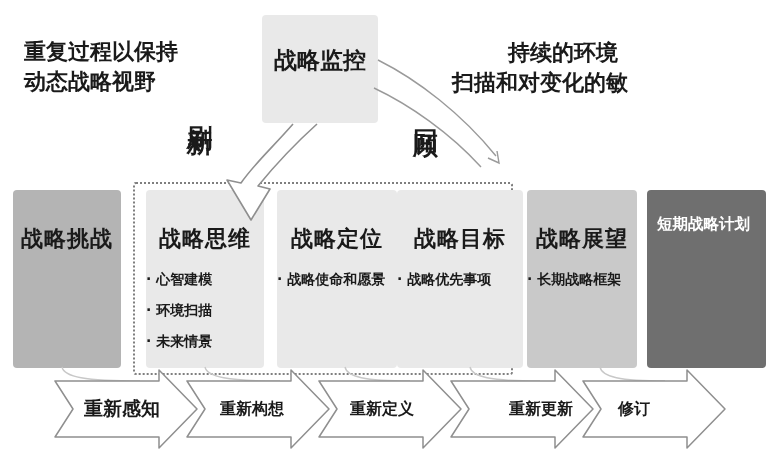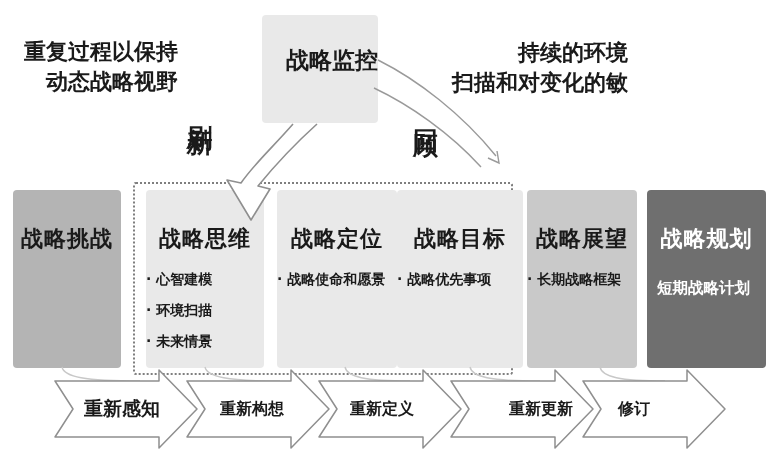--- a/index.html
+++ b/index.html
@@ -1,30 +1,30 @@
 <!DOCTYPE html>
 <html><head>
 <meta charset="utf-8">
 <style>
   html,body{margin:0;padding:0;background:#fff;}
   .canvas{
     position:relative;width:768px;height:449px;overflow:hidden;background:#fff;
     font-family:"DejaVu Sans","Liberation Sans",sans-serif;color:#1a1a1a;
   }
   
-  .note{position:absolute;font-weight:600;line-height:1.35;text-align:right;}
+  .note{position:absolute;font-weight:600;line-height:1.35;}
   .note-left{left:24px;top:37px;font-size:22px;}
   .note-right{left:452px;top:38px;font-size:22px;}
   .note-right .indent{padding-left:56px;}
   
   .monitor{
     position:absolute;left:262px;top:15px;width:116px;height:108px;
     background:#e9e9e9;border-radius:4px;z-index:1;
   }
-  .monitor .ttl{padding-top:30px;text-align:right;font-size:23px;font-weight:700;}
+  .monitor .ttl{padding-top:30px;text-align:center;font-size:23px;font-weight:700;}
   
   .vlabel{
     position:absolute;writing-mode:vertical-rl;text-orientation:upright;
     font-weight:700;letter-spacing:3px;z-index:3;
   }
   .refresh-label{left:183px;top:104px;font-size:26px;}
   .review-label{left:409px;top:110px;font-size:25px;font-weight:600;}
   
   .dotted{
     position:absolute;left:133px;top:182px;width:380px;height:193px;
@@ -104,21 +104,20 @@
   </div>
 
   <div class="stage s5">
     <div class="stage-title">战略展望</div>
     <ul class="bullets">
       <li>长期战略框架</li>
     </ul>
   </div>
 
   <div class="stage s6">
-    <div class="stage-title">战略规划</div>
     <div class="stage-subtitle">短期战略计划</div>
   </div>
 
   <svg class="overlay" width="768" height="449" viewBox="0 0 768 449">
 
     <g stroke="#c8c8c8" stroke-width="1.3" fill="none">
       <path d="M 62,367 C 64,377 85,381 140,381"></path>
       <path d="M 205,367 C 207,377 228,381 280,381"></path>
       <path d="M 345,367 C 347,377 365,381 410,381"></path>
       <path d="M 470,367 C 472,377 490,381 540,381"></path>

